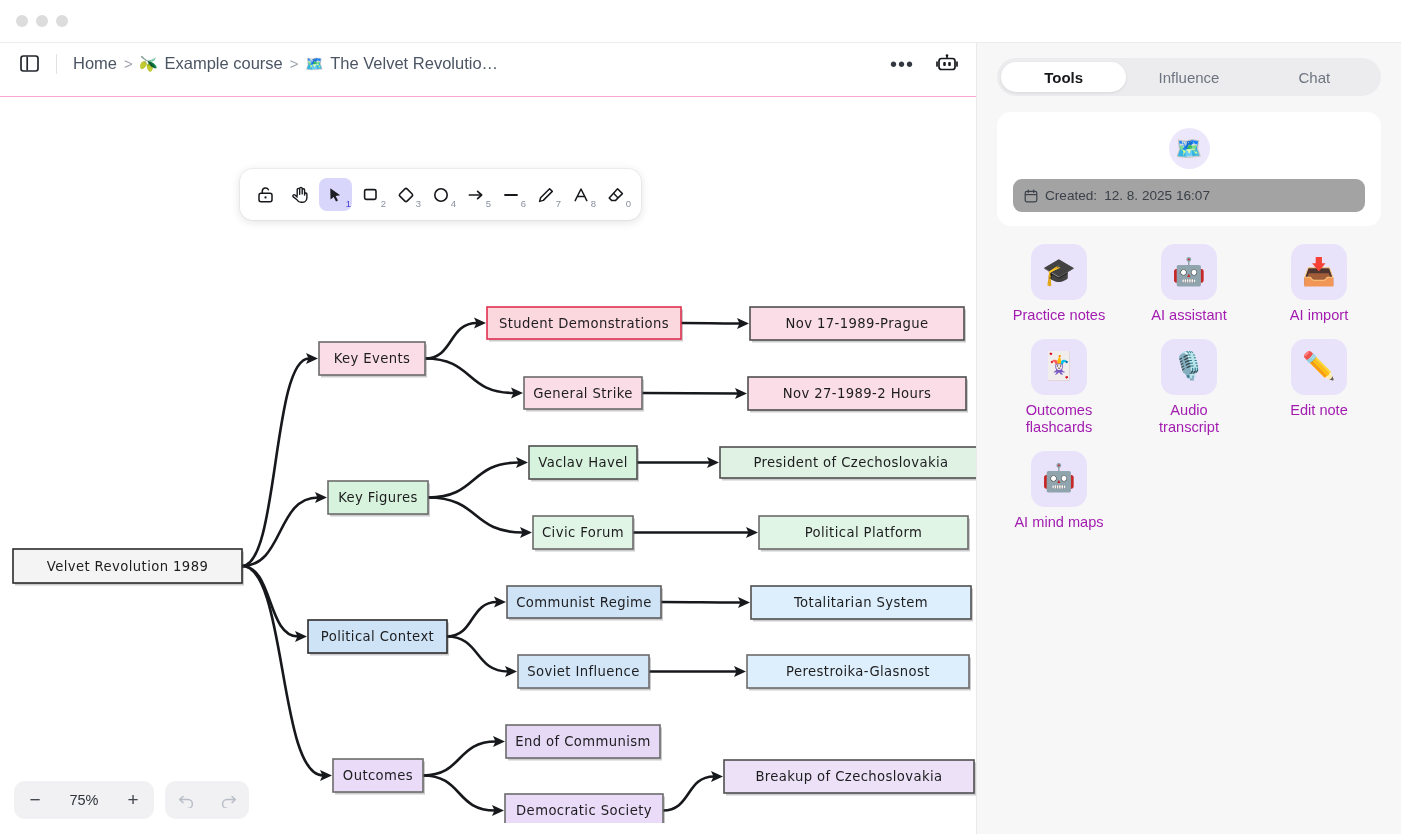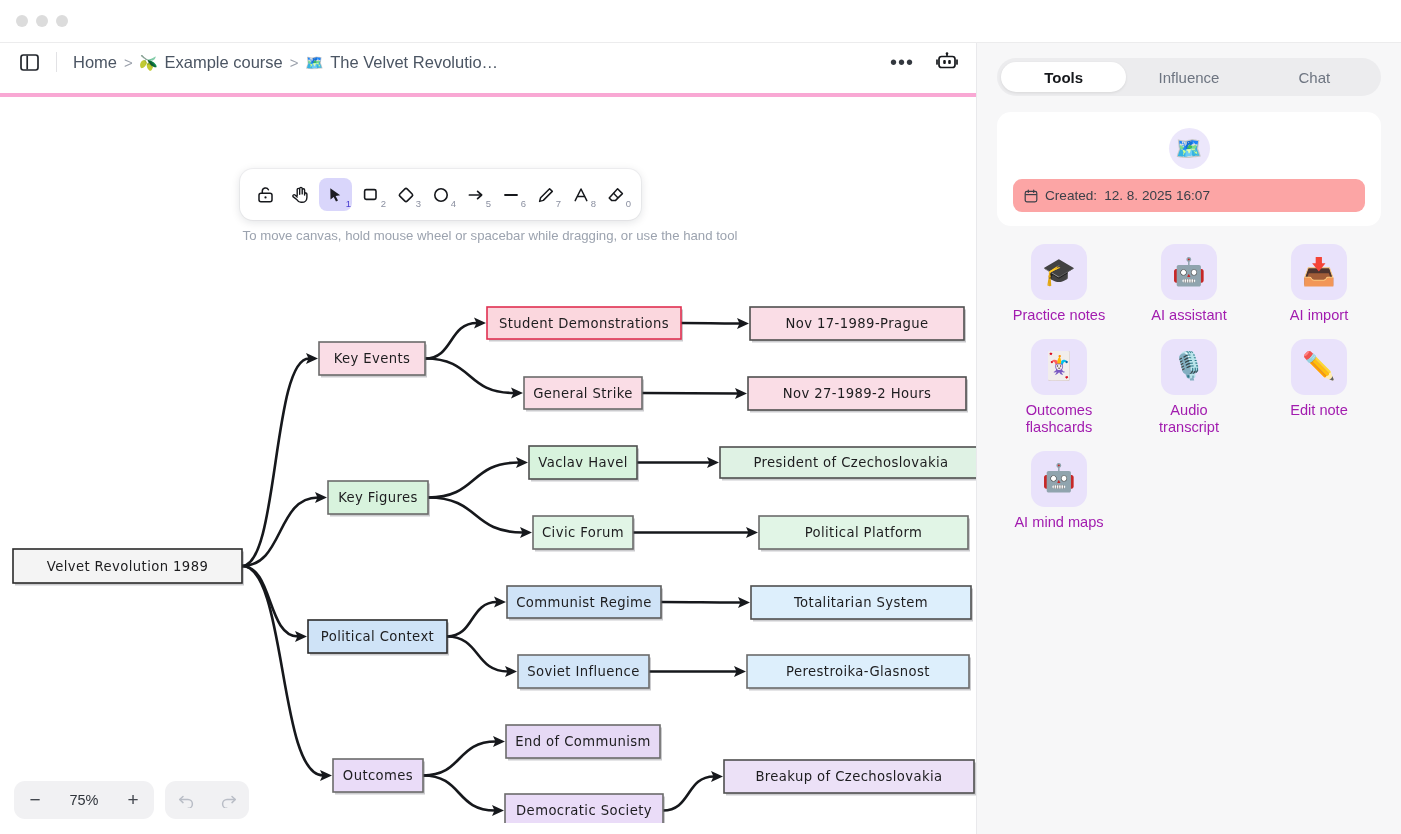--- a/index.html
+++ b/index.html
@@ -35,21 +35,21 @@
     width: 977px; flex: 0 0 977px;
     display: flex; flex-direction: column;
     border-right: 1px solid #e9e9ec;
     position: relative; background: #fff;
     min-height: 0;
   }
   .topbar {
     height: 54px; flex: 0 0 54px;
     display: flex; align-items: center;
     padding: 0 18px 12px 16px;
-    border-bottom: 4px solid #f9a8d4;
+    border-bottom: 1px solid #f9a8d4;
     background: #fff;
   }
   .panel-toggle {
     width: 26px; height: 24px; display: flex; align-items: center; justify-content: center;
     cursor: pointer;
   }
   .sep-v { width: 1px; height: 20px; background: #e2e2e5; margin: 0 16px 0 14px; }
   .crumbs { display: flex; align-items: center; gap: 7px; font-size: 16.5px; color: #4b5563; }
   .crumbs .c-item { display: flex; align-items: center; gap: 6px; cursor: pointer; white-space: nowrap; }
   .crumbs .c-sep { color: #9aa0ab; font-size: 15px; }
@@ -141,21 +141,21 @@
     background: #ece7fb; margin: 0 auto 10px auto;
     display: flex; align-items: center; justify-content: center;
     font-size: 22px; line-height: 1;
   }
   .doc-title {
     font-size: 20.5px; font-weight: bold; color: #16181c;
     text-align: left; white-space: nowrap; overflow: hidden; text-overflow: ellipsis;
     margin-bottom: 10px; letter-spacing: -.2px;
   }
   .meta {
-    background: #fca5a5; border-radius: 9px; padding: 9px 11px;
+    background: #a3a3a3; border-radius: 9px; padding: 9px 11px;
     display: flex; flex-direction: row; gap: 8px;
   }
   .meta-row { display: flex; align-items: center; gap: 7px; font-size: 13.6px; color: #3b4049; }
 
   .toolgrid {
     margin: 18px 20px 0 20px;
     display: grid; grid-template-columns: repeat(3, 1fr);
     row-gap: 14px; column-gap: 6px;
   }
   .tgitem { display: flex; flex-direction: column; align-items: center; cursor: pointer; }
@@ -521,21 +521,20 @@
             <div class="tool">
               <span style="display: flex;">
                 <svg width="18" height="18" viewBox="0 0 18 18" fill="none">
                   <path d="M10.6 2.8 L15.4 7.6 L8.6 14.4 H4.6 L2.2 12 Z" stroke="#16181c" stroke-width="1.5" stroke-linejoin="round"></path>
                   <line x1="6.3" y1="7.1" x2="11.1" y2="11.9" stroke="#16181c" stroke-width="1.4"></line>
                 </svg>
               </span>
               <span class="num">0</span>
             </div>
           </div>
-        <div class="palette-hint">To move canvas, hold mouse wheel or spacebar while dragging, or use the hand tool</div>
 
         <div class="zoomwrap">
           <div class="zoombox">
             <div class="zb">−</div>
             <div class="zval">75%</div>
             <div class="zb">+</div>
           </div>
           <div class="zoombox hist">
             <div class="zb">
               <svg width="17" height="15" viewBox="0 0 17 15" fill="none">

